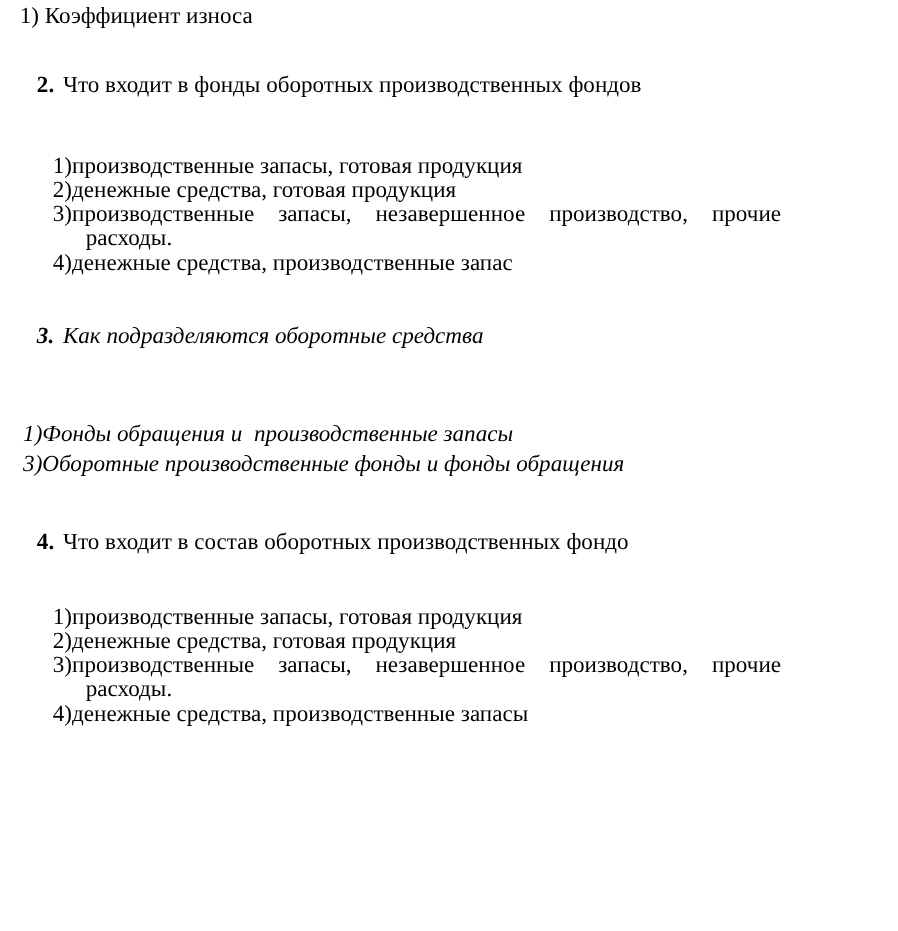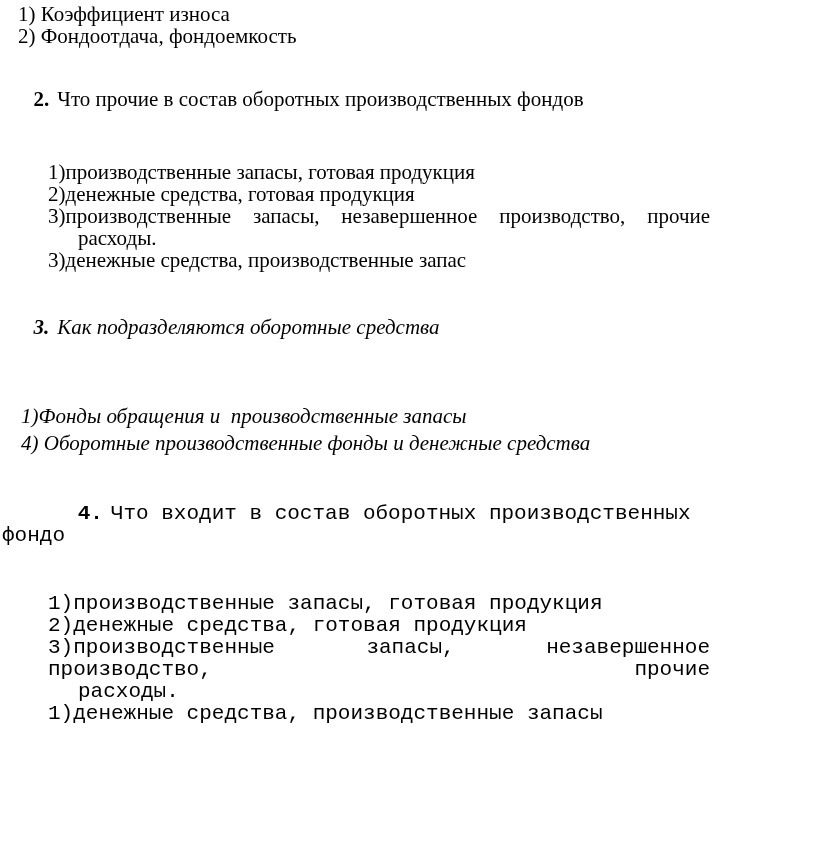--- a/index.html
+++ b/index.html
@@ -50,65 +50,64 @@
   .answer-just {
     text-align: justify;
     text-align-last: justify;
     line-height: 22px;
   }
   .answer-cont {
     padding-left: 30px;
   }
   .q2-section { margin-top: 19px; }
   .q3-section { margin-top: 23px; font-style: italic; }
-  .q4-section { margin-top: 27px; font-family: Liberation Mono, monospace; }
+  .q4-section { margin-top: 27px; }
 </style>
 </head>
 <body>
 
 <div class="page">
 
   <div class="intro">
     <div class="line">1) Коэффициент износа</div>
-    <div class="line">2) Фондоотдача, фондоемкость</div>
   </div>
 
   <div class="q2-section">
     <div class="q-heading">
-      <span class="q-num">2.</span><span>Что прочие в состав оборотных производственных фондов</span>
+      <span class="q-num">2.</span><span>Что входит в фонды оборотных производственных фондов</span>
     </div>
     <div class="answers answers-q2">
       <div class="line answer">1)производственные запасы, готовая продукция</div>
       <div class="line answer">2)денежные средства, готовая продукция</div>
       <div class="answer">
         <div class="answer-just">3)производственные запасы, незавершенное производство, прочие</div>
         <div class="line answer-cont">расходы.</div>
       </div>
-      <div class="line answer">3)денежные средства, производственные запас</div>
+      <div class="line answer">4)денежные средства, производственные запас</div>
     </div>
   </div>
 
   <div class="q3-section">
     <div class="q-heading">
       <span class="q-num">3.</span><span>Как подразделяются оборотные средства</span>
     </div>
     <div class="answers answers-q3">
       <div class="line answer">1)Фонды обращения и  производственные запасы</div>
-      <div class="line answer">4) Оборотные производственные фонды и денежные средства</div>
+      <div class="line answer">3)Оборотные производственные фонды и фонды обращения</div>
     </div>
   </div>
 
   <div class="q4-section">
     <div class="q-heading">
       <span class="q-num">4.</span><span>Что входит в состав оборотных производственных фондо</span>
     </div>
     <div class="answers answers-q4">
       <div class="line answer">1)производственные запасы, готовая продукция</div>
       <div class="line answer">2)денежные средства, готовая продукция</div>
       <div class="answer">
         <div class="answer-just">3)производственные запасы, незавершенное производство, прочие</div>
         <div class="line answer-cont">расходы.</div>
       </div>
-      <div class="line answer">1)денежные средства, производственные запасы</div>
+      <div class="line answer">4)денежные средства, производственные запасы</div>
     </div>
   </div>
 
 </div>
 
 </body></html>

